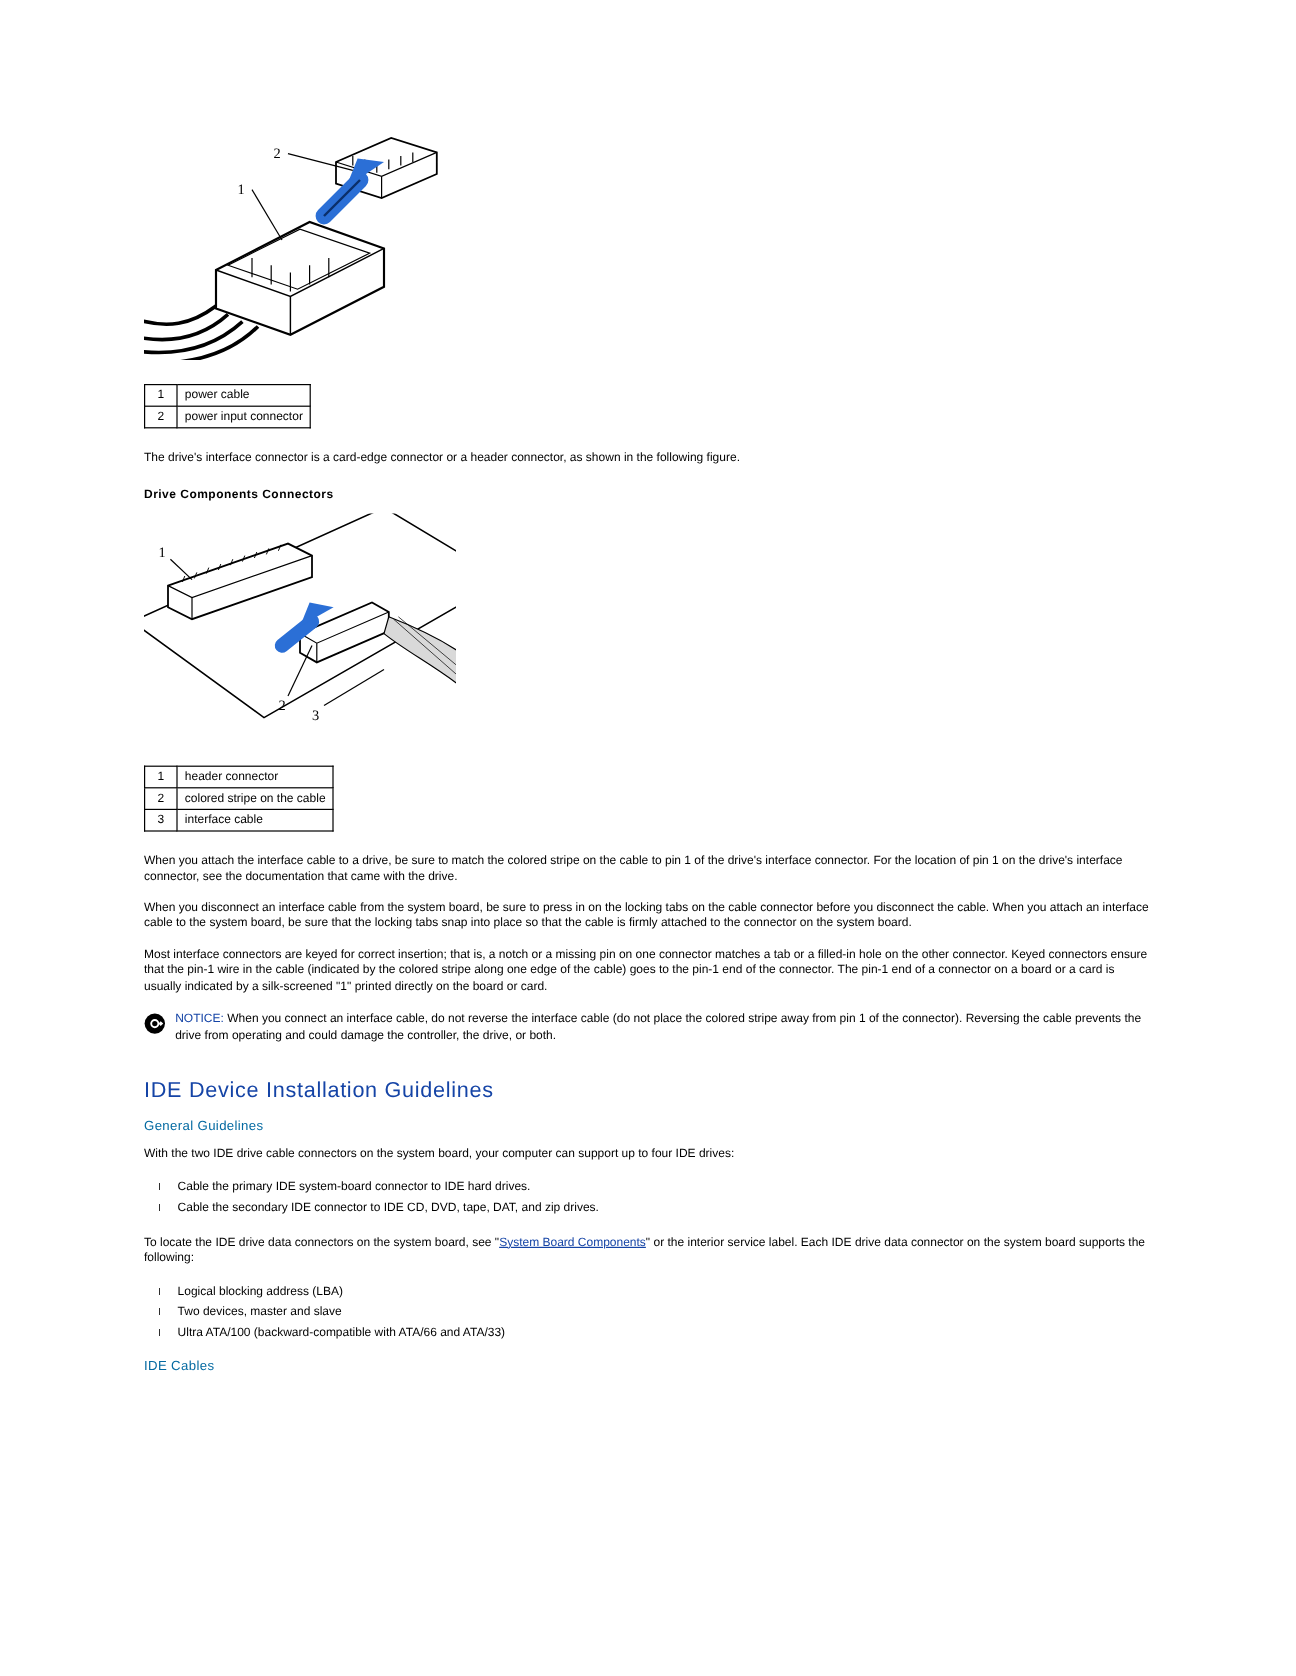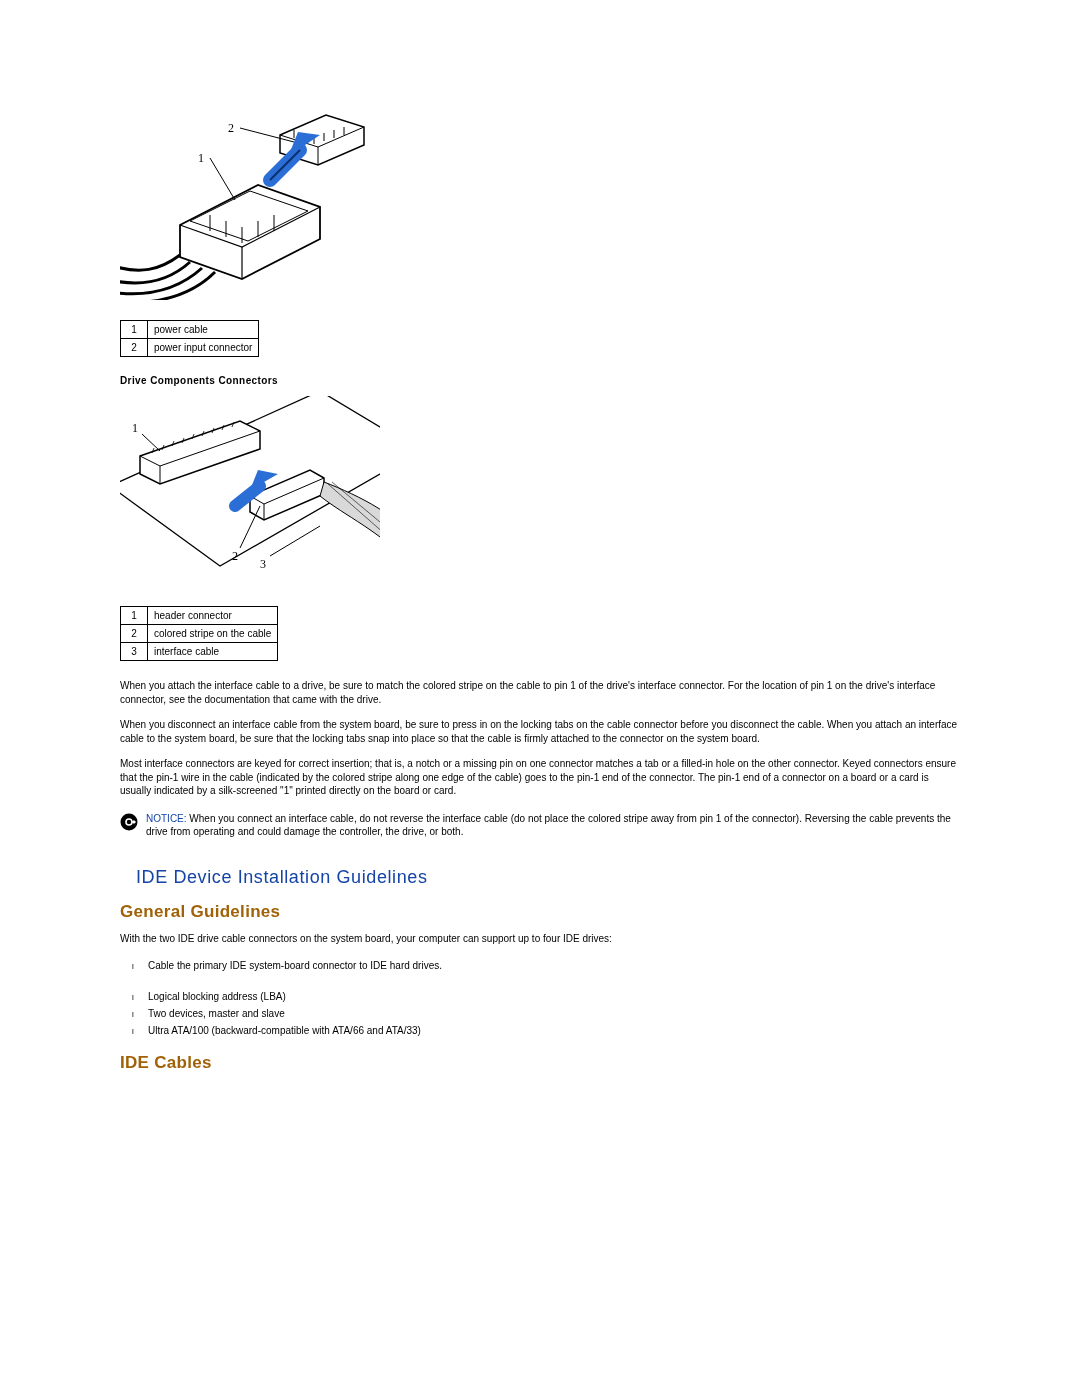--- a/index.html
+++ b/index.html
@@ -41,26 +41,26 @@
     width: 18px; height: 18px; flex: 0 0 18px;
     margin-right: 8px; margin-top: 1px;
   }
   .notice-text { font-size: 10px; line-height: 1.35; }
   .notice-label { color: #1544a6; font-weight: normal; }
   h2.section {
     color: #1544a6;
     font-size: 18px;
     font-weight: normal;
     letter-spacing: 0.6px;
-    margin: 28px 0 14px 16px;
+    margin: 28px 0 14px 0;
   }
   h3.sub {
-    color: #a16207;
-    font-size: 17px;
-    font-weight: bold;
+    color: #0369a1;
+    font-size: 11px;
+    font-weight: normal;
     letter-spacing: 0.3px;
     margin: 12px 0 10px 0;
   }
   ul.list {
     list-style: none;
     padding: 0 0 0 28px;
     margin: 8px 0 14px 0;
   }
   ul.list li::before {
     content: "l";
@@ -140,20 +140,21 @@
           <td class="num">1</td>
           <td>power cable</td>
         </tr>
     <tr>
           <td class="num">2</td>
           <td>power input connector</td>
         </tr>
   </tbody>
     </table>
 
+  <p>The drive's interface connector is a card-edge connector or a header connector, as shown in the following figure.</p>
 
   <div class="subhead">Drive Components Connectors</div>
 
   <div class="figure">
     <svg width="260" height="190" viewBox="0 0 260 190">
 
       <path d="M-10 90 L200 -5 L300 55 L100 170 Z" fill="#fff" stroke="#000" stroke-width="1.3"></path>
 
       <g transform="translate(20,35)">
         <path d="M0 25 L100 -10 L120 0 L120 18 L20 53 L0 43 Z" fill="#fff" stroke="#000" stroke-width="1.5"></path>
@@ -234,22 +235,26 @@
   </div>
 
   <h2 class="section">IDE Device Installation Guidelines</h2>
 
   <h3 class="sub">General Guidelines</h3>
 
   <p>With the two IDE drive cable connectors on the system board, your computer can support up to four IDE drives:</p>
 
   <ul class="list">
     <li>Cable the primary IDE system-board connector to IDE hard drives.</li>
+    <li>Cable the secondary IDE connector to IDE CD, DVD, tape, DAT, and zip drives.</li>
   </ul>
 
+  <p>
+    <span>To locate the IDE drive data connectors on the system board, see "</span><a href="#" class="link">System Board Components</a><span>" or the interior service label. Each IDE drive data connector on the system board supports the following:</span>
+  </p>
 
   <ul class="list">
     <li>Logical blocking address (LBA)</li>
     <li>Two devices, master and slave</li>
     <li>Ultra ATA/100 (backward-compatible with ATA/66 and ATA/33)</li>
   </ul>
 
   <h3 class="sub">IDE Cables</h3>
 
 </div>

